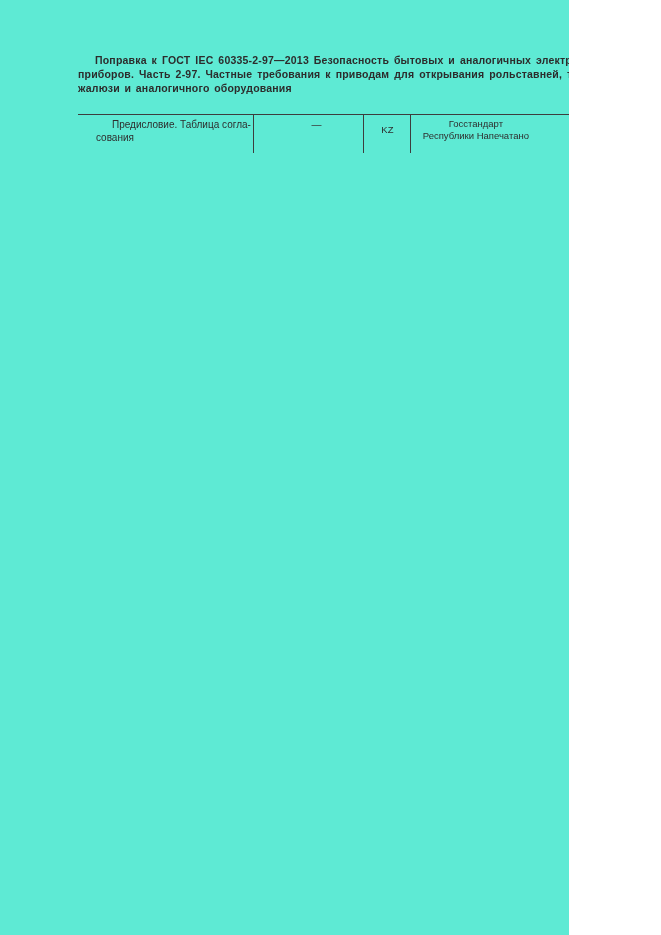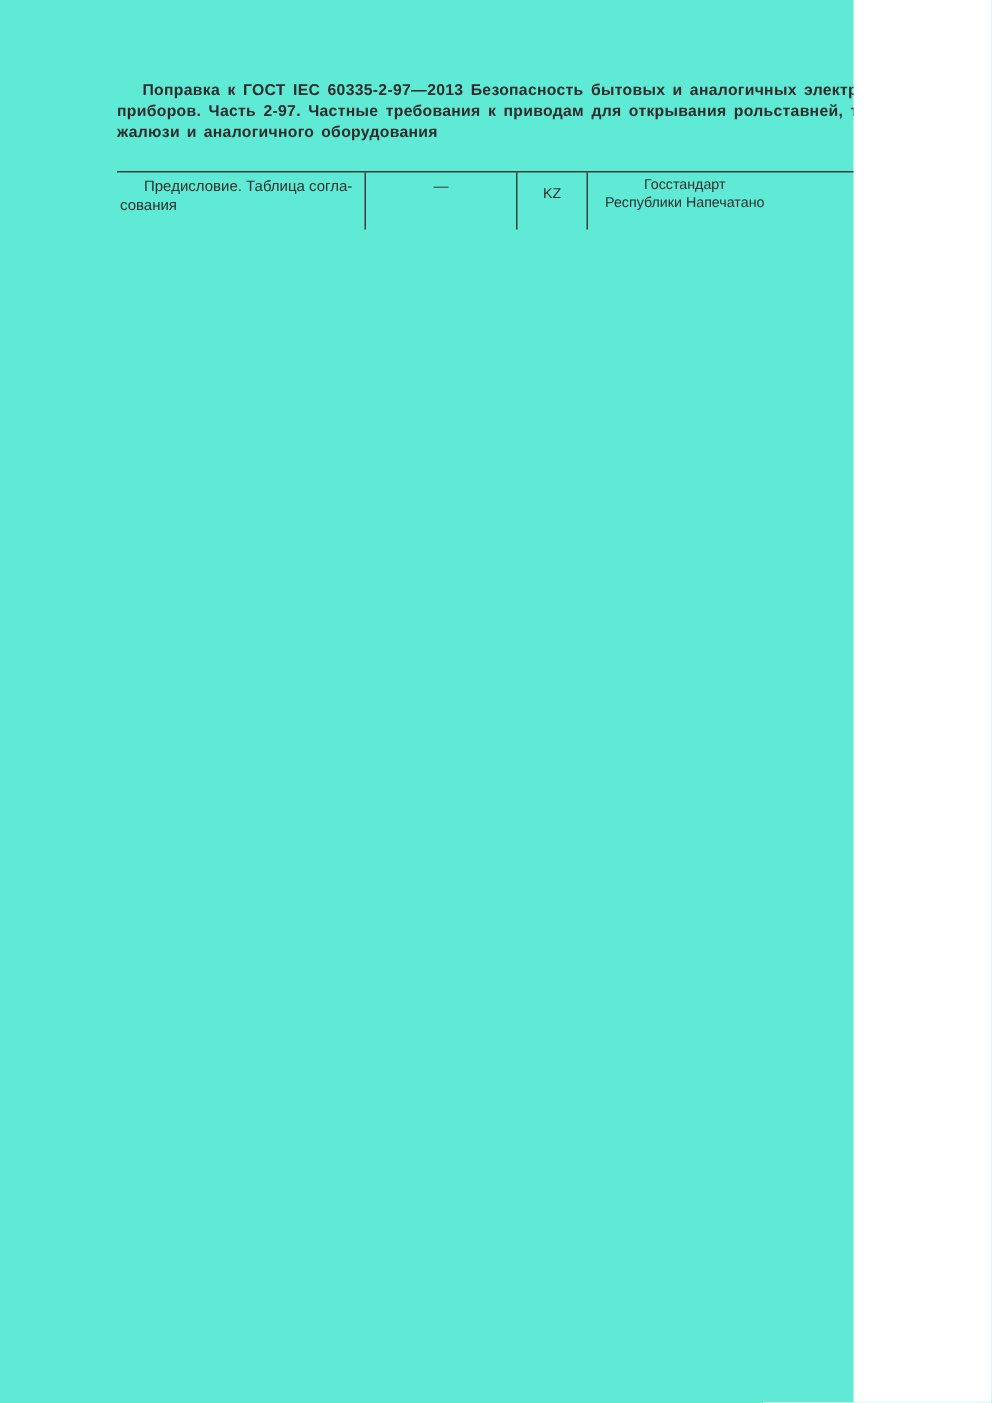--- a/index.html
+++ b/index.html
@@ -62,20 +62,21 @@
     align-items: center;
     justify-content: center;
   }
   .tbody {
     display: flex;
     height: 38px;
   }
   .tbody .col1,
   .tbody .col2 {
     border-right: 1.2px solid #3d3d3d;
+    margin-left: 16px;
   }
   .cell-location {
     box-sizing: border-box;
     padding: 4px 2px 0 2px;
     font-size: 10px;
     line-height: 12.5px;
     color: #2e2e2e;
   }
   .cell-location .line-indent {
     display: block;

